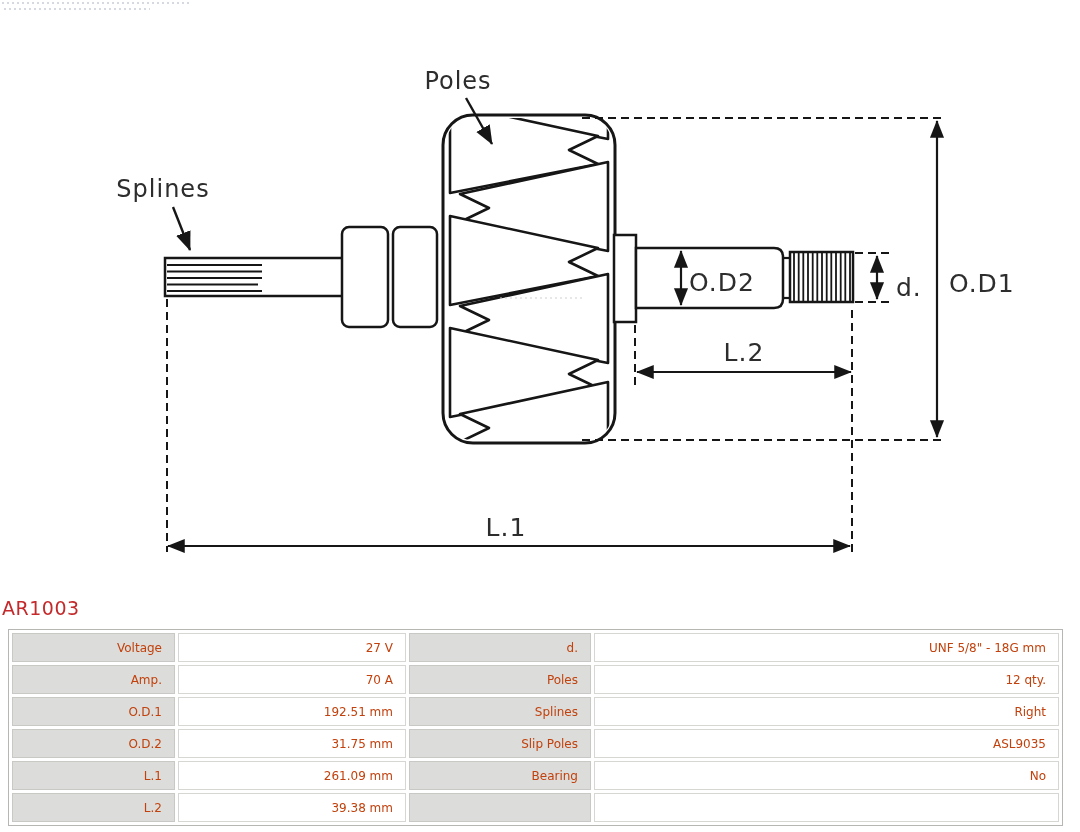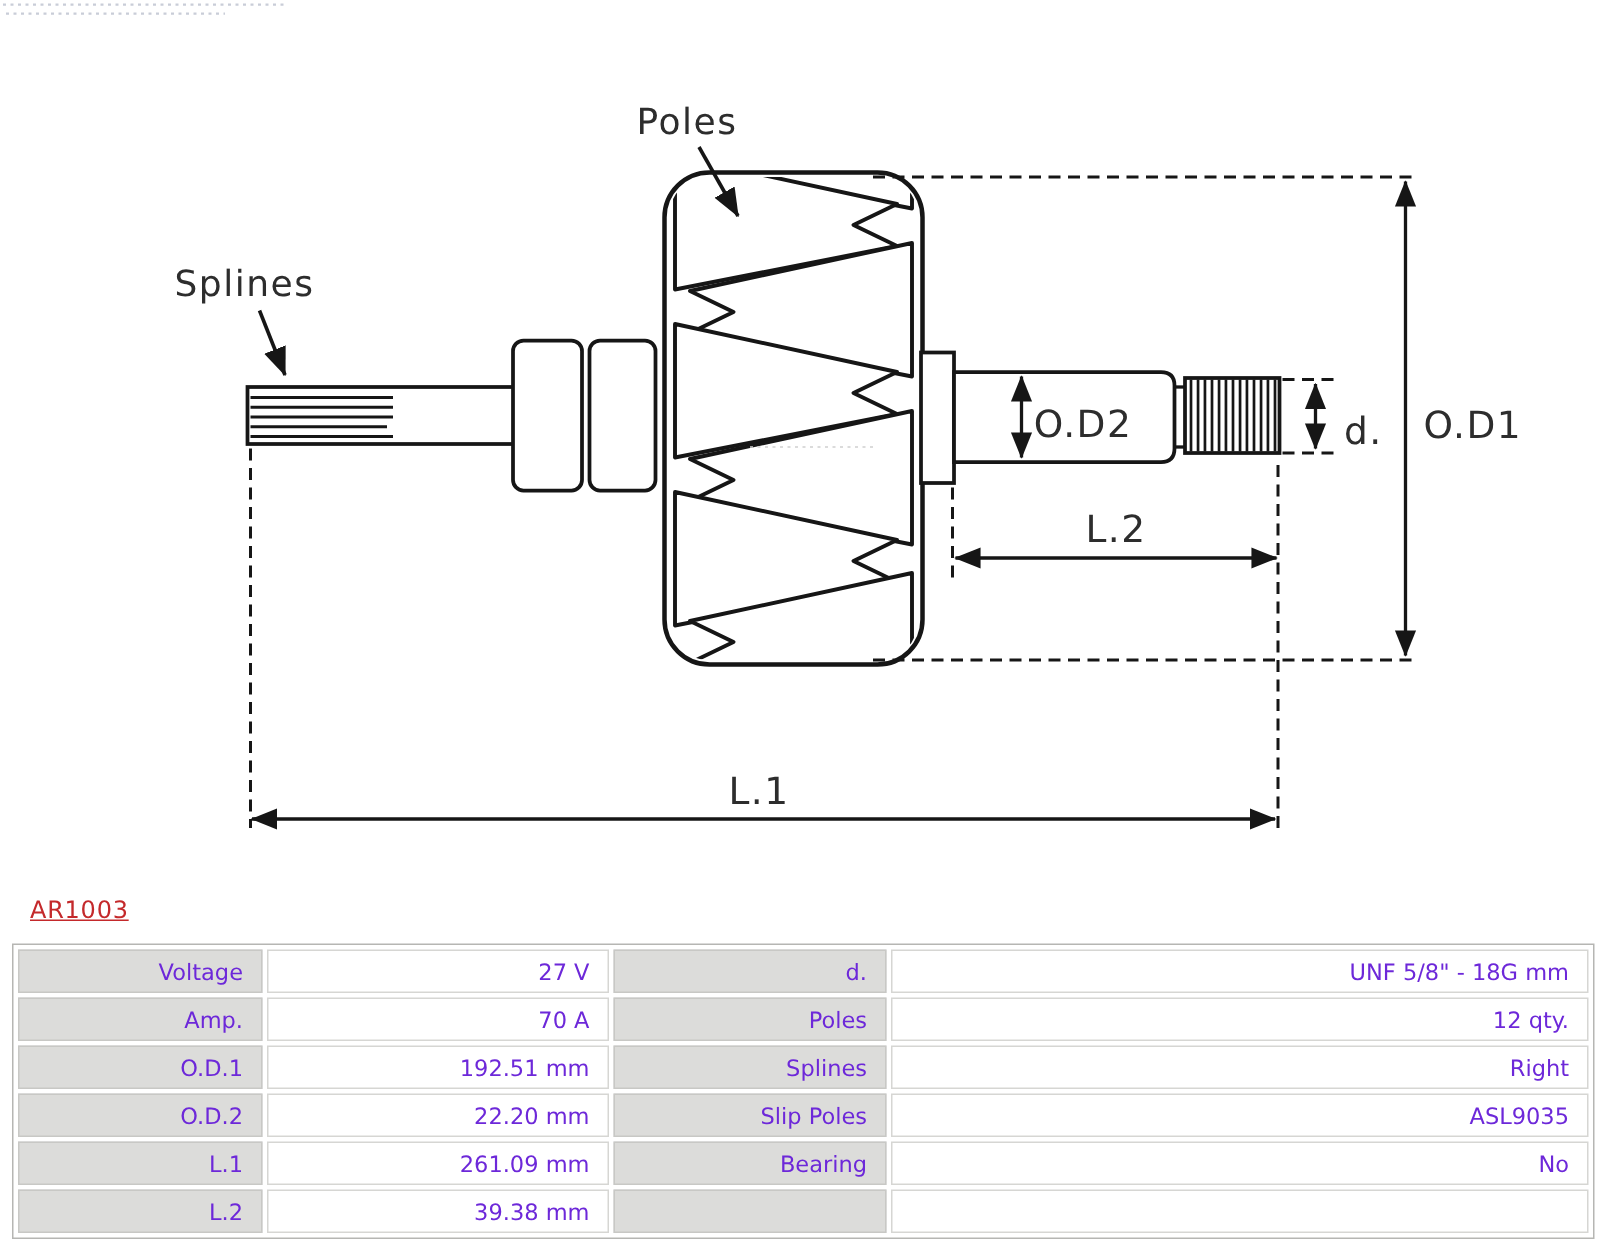--- a/index.html
+++ b/index.html
@@ -2,34 +2,33 @@
 <html><head>
 <meta charset="utf-8">
 <style>
   html,body{margin:0;padding:0;}
   body{
     width:1080px;height:832px;position:relative;background:#ffffff;
     font-family:"DejaVu Sans", sans-serif;overflow:hidden;
   }
   .diagram-svg{position:absolute;left:0;top:0;}
   .part-number{
-    position:absolute;left:20px;top:597px;
-    font-size:16px;color:#c4292b;letter-spacing:0.5px;
+    position:absolute;left:2px;top:597px;
+    font-size:19px;color:#c4292b;letter-spacing:0.5px;
     font-family:"DejaVu Sans", sans-serif;
-    text-decoration:underline;
   }
   table.spec{
     position:absolute;left:8px;top:629px;
     border-collapse:separate;border-spacing:3px;
     border:1px solid #b6b6b3;background:#fff;
     table-layout:fixed;
   }
   table.spec td{
     box-sizing:border-box;height:29px;
-    font-size:15px;color:#6d28d9;text-align:right;
+    font-size:12px;color:#c2410c;text-align:right;
     padding:0 12px 0 6px;white-space:nowrap;overflow:hidden;
     background:#ffffff;border:1px solid #d6d6d3;margin-top:34px;
   }
   table.spec td.lbl{background:#dcdcda;border-color:#c8c8c5;}
   svg text{
     font-family:"DejaVu Sans", sans-serif;
     fill:#2d2d2d;letter-spacing:1px;
   }
 </style>
 </head>
@@ -154,21 +153,21 @@
       <td>12 qty.</td>
     </tr>
     <tr>
       <td class="lbl">O.D.1</td>
       <td>192.51 mm</td>
       <td class="lbl">Splines</td>
       <td>Right</td>
     </tr>
     <tr>
       <td class="lbl">O.D.2</td>
-      <td>22.20 mm</td>
+      <td>31.75 mm</td>
       <td class="lbl">Slip Poles</td>
       <td>ASL9035</td>
     </tr>
     <tr>
       <td class="lbl">L.1</td>
       <td>261.09 mm</td>
       <td class="lbl">Bearing</td>
       <td>No</td>
     </tr>
     <tr>

